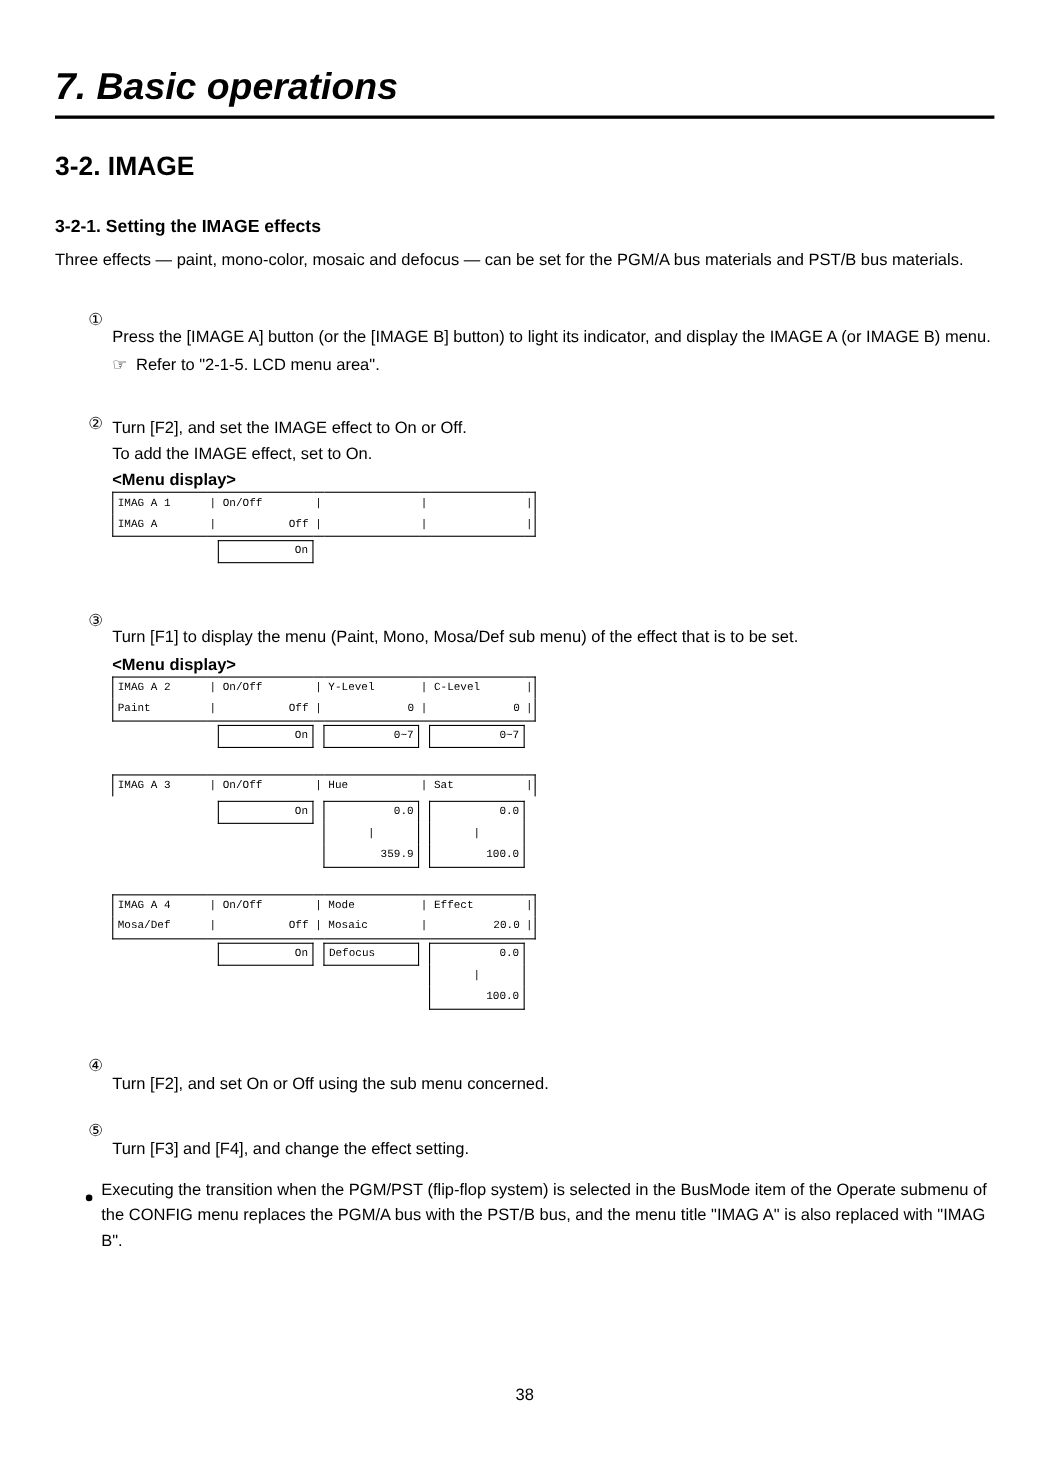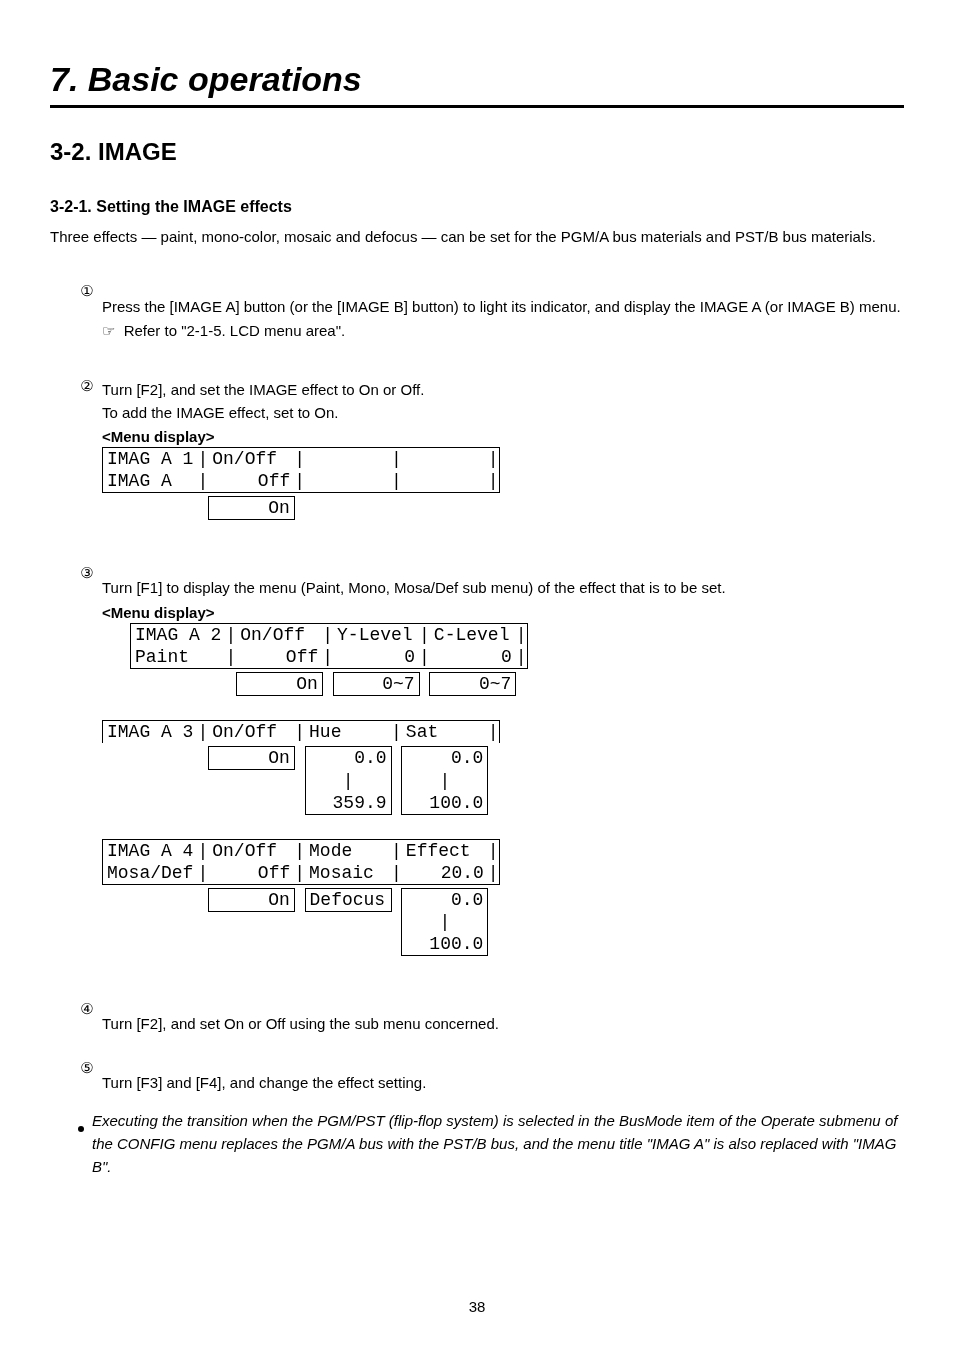--- a/index.html
+++ b/index.html
@@ -64,21 +64,21 @@
     margin-top: 4px;
     margin-bottom: 2px;
   }
   .menu-block {
     margin-left: 24px;
     margin-bottom: 24px;
   }
   table.lcd {
     border-collapse: collapse;
     font-family: "Courier New", monospace;
-    font-size: 18px;
+    font-size: 10px;
   }
   table.lcd td {
     padding: 1px 0;
     vertical-align: middle;
     white-space: pre;
     height: 20px;
   }
   .br { border-right: 1.5px solid #000; }
   .bl { border-left: 1.5px solid #000; }
   .bt { border-top: 1.5px solid #000; }
@@ -90,21 +90,20 @@
   .spacer-row td { height: 4px !important; padding:0 !important; border:none; }
 
   .indent-list {
     margin-top: 14px;
   }
   .bullet {
     display: flex;
     font-size: 15px;
     line-height: 1.55;
     margin-top: 14px;
-    font-style: italic;
   }
   .bullet-mark {
     flex: 0 0 14px;
     margin-top: 6px;
   }
   .bullet-dot {
     width: 6px; height: 6px; background: #000; border-radius: 50%;
     display: inline-block;
   }
   .page-num {
@@ -186,21 +185,21 @@
 
 <ul class="step-list" style="margin-left:28px; margin-top:14px;">
   <li class="step">
     <span class="step-num">③</span>
     <span class="step-content">Turn [F1] to display the menu (Paint, Mono, Mosa/Def sub menu) of the effect that is to be set.</span>
   </li>
 </ul>
 
 <div class="menu-display-label" style="margin-left:52px;">&lt;Menu display&gt;</div>
 
-<div class="menu-block" style="margin-left:80px;">
+<div class="menu-block" style="margin-left:52px;">
 <table class="lcd">
   <tbody>
         <tr>
     <td class="cell bl bt">IMAG A 2</td>
     <td class="sep bt">|</td>
     <td class="cell bt">On/Off </td>
     <td class="sep bt">|</td>
     <td class="cell bt">Y-Level</td>
     <td class="sep bt">|</td>
     <td class="cell bt">C-Level</td>

